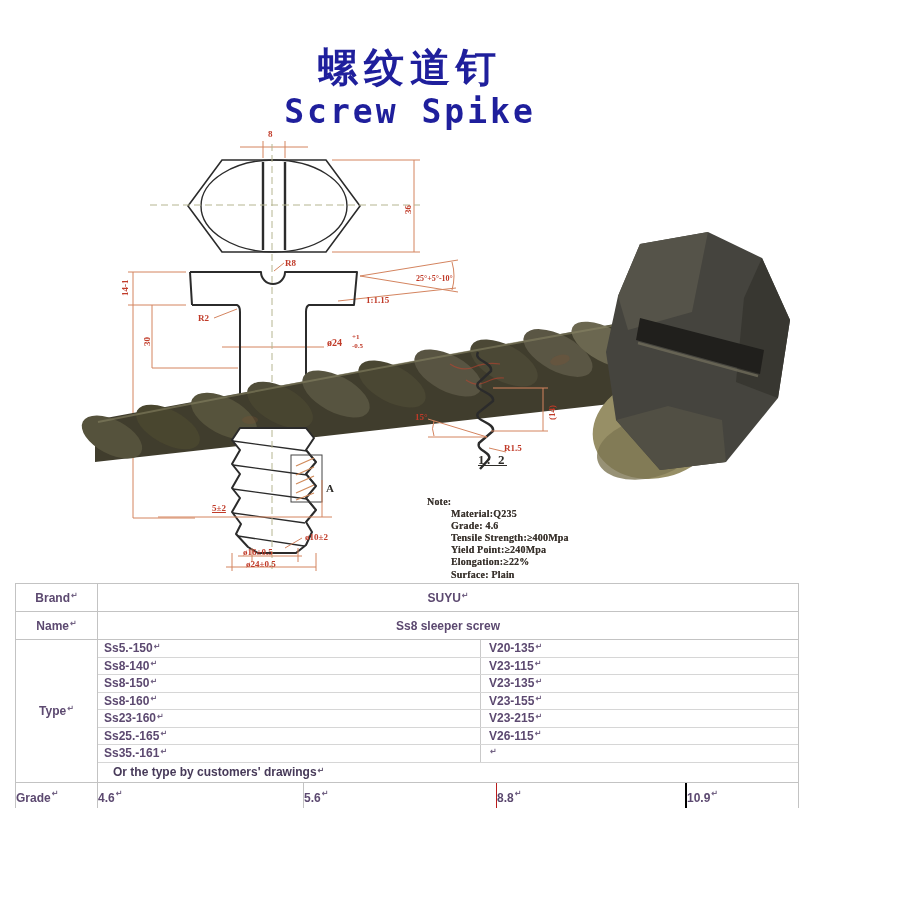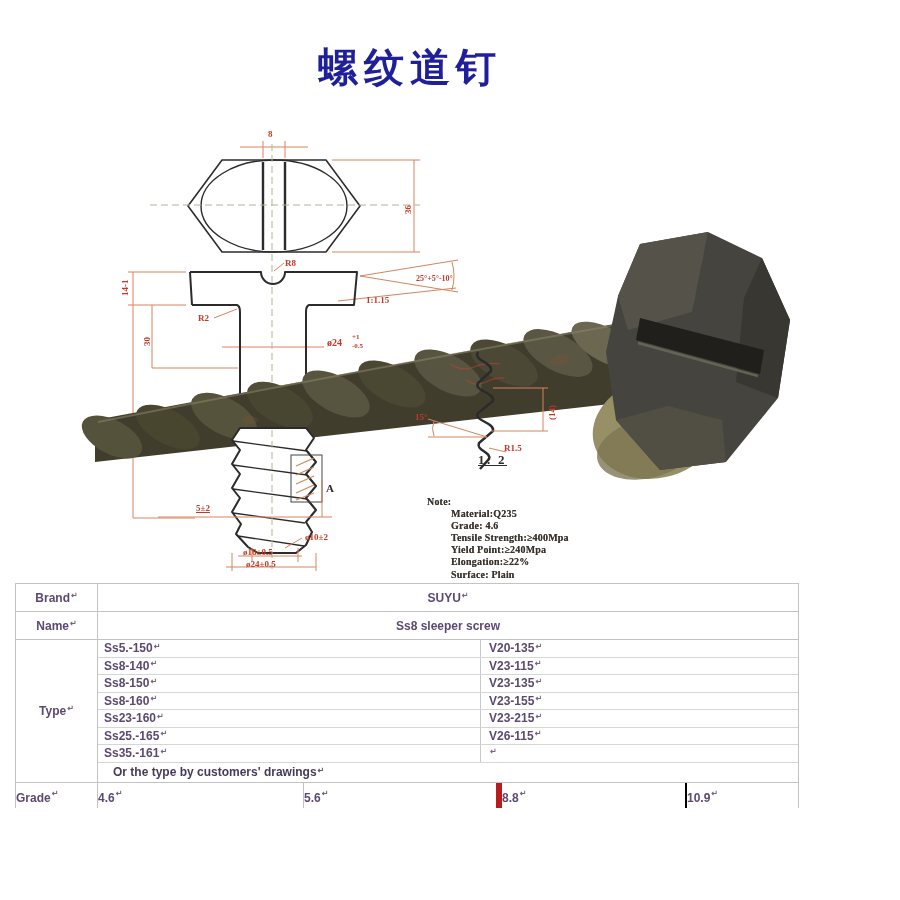--- a/index.html
+++ b/index.html
@@ -56,29 +56,30 @@
   .type-row{display:flex;height:17.5px;box-sizing:border-box;border-bottom:1px solid #d6d6d6;}
   .type-row:last-child{border-bottom:1px solid #c3c3c3;}
   .tc1{flex:0 0 383px;display:flex;align-items:center;padding-left:6px;
        border-right:1px solid #c9c9c9;box-sizing:border-box;}
   .tc2{flex:1;display:flex;align-items:center;padding-left:8px;}
   .type-footer{height:19px;display:flex;align-items:center;padding-left:15px;color:#473a59;}
   .grade-row{display:flex;height:30px;box-sizing:border-box;}
   .g-cell{display:flex;align-items:flex-start;justify-content:flex-start;padding-top:8px;box-sizing:border-box;}
   .g1{flex:0 0 205px;}
   .g2{flex:0 0 193px;border-left:1px solid #c3c3c3;}
-  .g3{flex:0 0 189px;border-left:6px solid #b91c1c;}
+  .g3{flex:0 0 189px;border-left:1px solid #b91c1c;}
   .g4{flex:1;border-left:2px solid #000000;}
   .pm{font-size:8px;opacity:.85;margin-left:1px;position:relative;top:-2px;}
 </style>
 </head>
 <body>
 
 <div class="hdr">
   <div class="title-zh">螺纹道钉</div>
+  <div class="title-en">Screw Spike</div>
 </div>
 
 <svg width="900" height="900" viewBox="0 0 900 900">
 
   <g stroke="#d4845f" stroke-width="1" fill="none">
 
     <path d="M263,158 L263,141 M285,158 L285,141 M240,147 L308,147"></path>
 
     <path d="M332,160 L420,160 M332,252 L420,252 M414,160 L414,252"></path>
 
@@ -199,21 +200,21 @@
   <span class="tolstack" style="left:352px;top:334px;">+1</span>
   <span class="tolstack" style="left:352px;top:343px;">-0.5</span>
   <span class="dlabel" style="left:366px;top:296px;">1:1.15</span>
   <span class="dlabel" style="left:416px;top:274px;font-size:8px;">25°+5°-10°</span>
   <span class="dlabel rot" style="left:121px;top:296px;">14-1</span>
   <span class="dlabel rot" style="left:143px;top:346px;">30</span>
   <span class="dlabel" style="left:415px;top:413px;">15°</span>
   <span class="dlabel" style="left:504px;top:444px;">R1.5</span>
   <span class="dlabel rot" style="left:548px;top:420px;">(14)</span>
   <span class="dlabel dark big" style="left:478px;top:455px;">1: 2</span>
-  <span class="dlabel" style="left:196px;top:504px;text-decoration:underline;">5±2</span>
+  <span class="dlabel" style="left:212px;top:504px;text-decoration:underline;">5±2</span>
   <span class="dlabel dark mid" style="left:326px;top:484px;">A</span>
   <span class="dlabel" style="left:305px;top:533px;">ø10±2</span>
   <span class="dlabel" style="left:243px;top:548px;">ø16±0.5</span>
   <span class="dlabel" style="left:246px;top:560px;">ø24±0.5</span>
 </div>
 
 <div class="note">
   <div>Note:</div>
   <div class="nline">Material:Q235</div>
   <div class="nline">Grade: 4.6</div>

